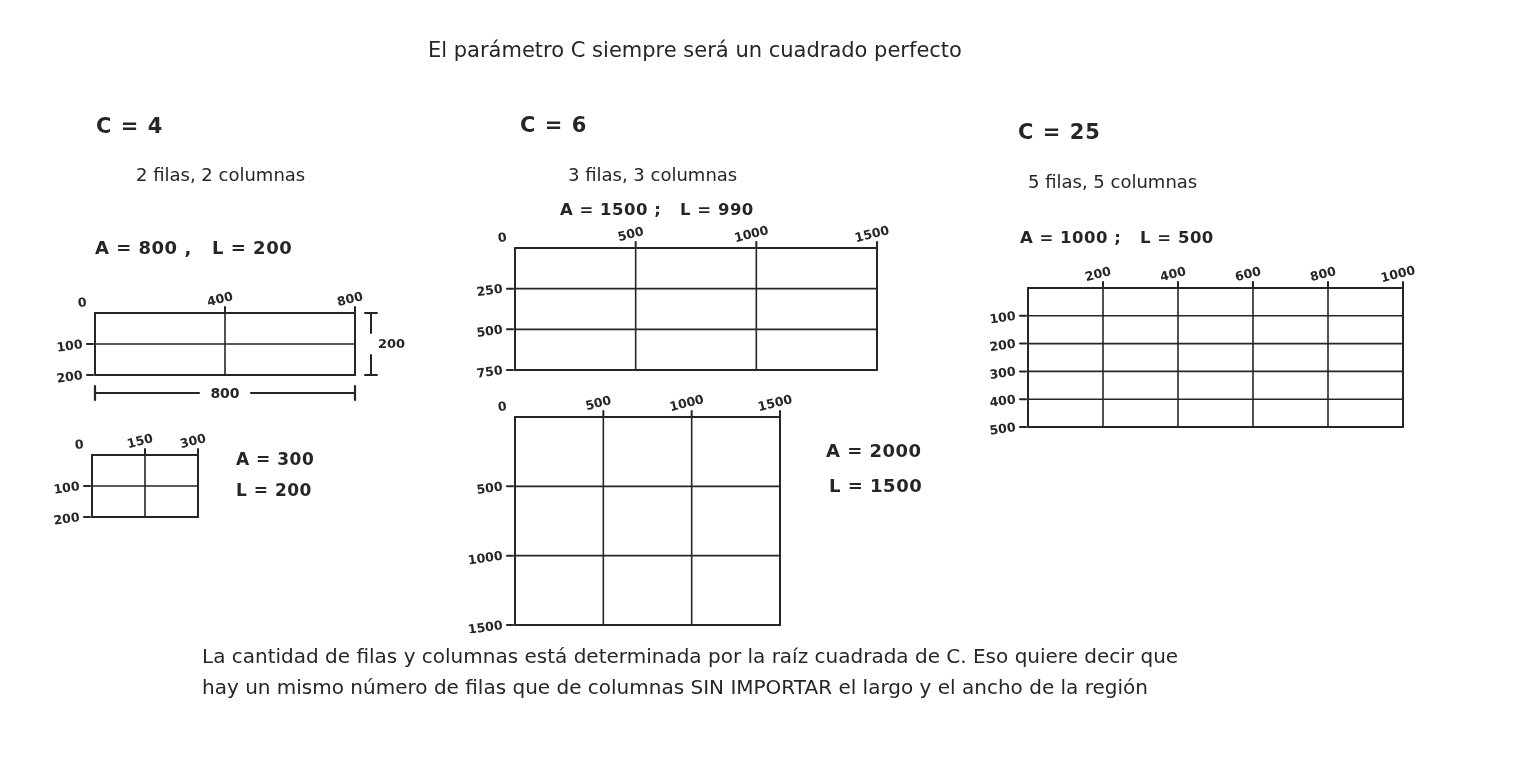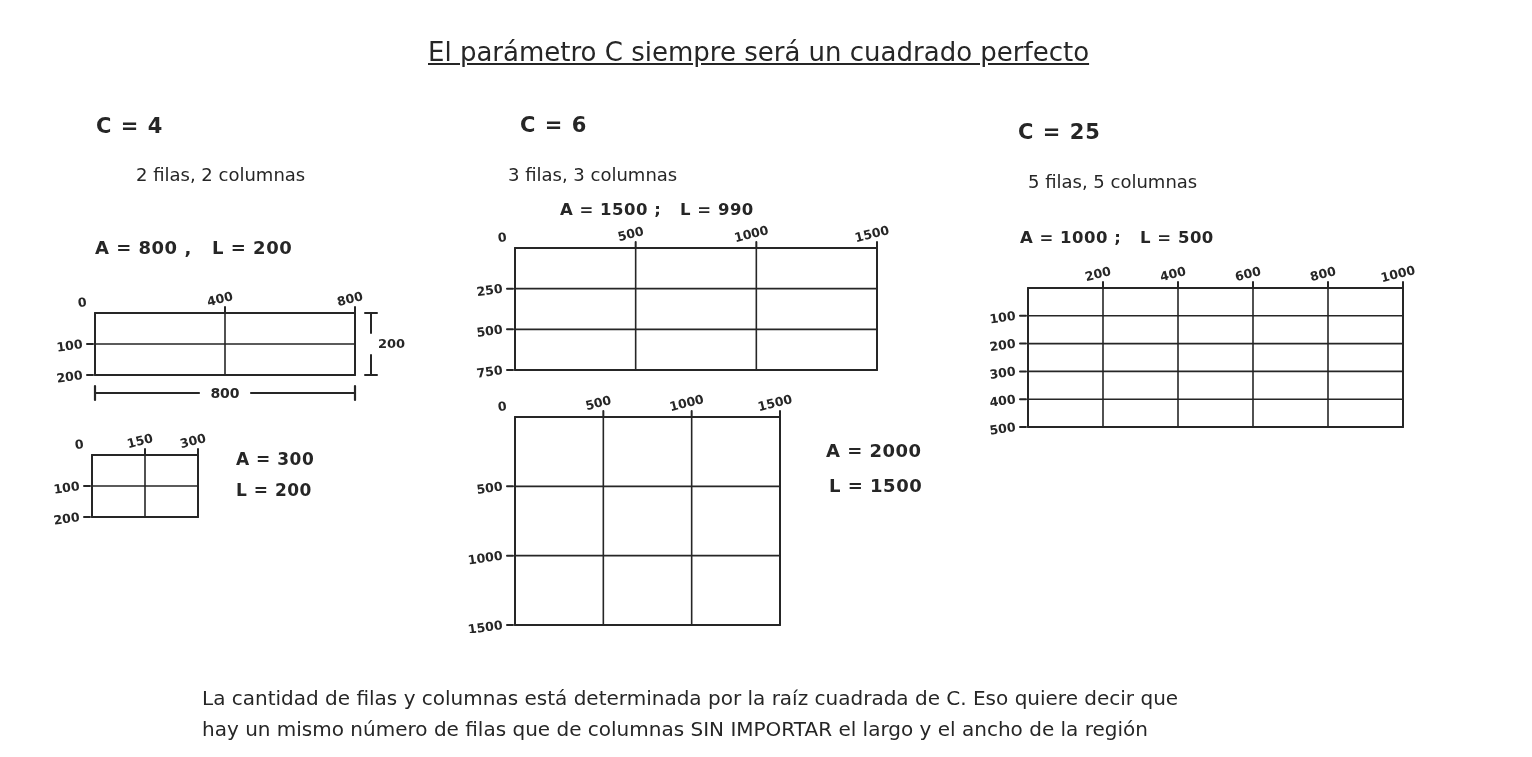--- a/index.html
+++ b/index.html
@@ -2,26 +2,26 @@
 <html><head>
 <meta charset="utf-8">
 <style>
   html,body{margin:0;padding:0;}
   body{
     width:1532px;height:757px;position:relative;overflow:hidden;
     background:#ffffff;color:#262626;
     font-family:"DejaVu Sans",sans-serif;
   }
   .txt{position:absolute;white-space:pre;line-height:1.15;}
-  .title{font-size:26px;text-decoration:underline;}
+  .title{font-size:21px;}
   .heading{font-size:21px;letter-spacing:1px;font-weight:bold;}
   .subtitle{font-size:18px;}
   .formula{font-size:17px;font-weight:bold;letter-spacing:0.5px;}
   .side{font-weight:bold;font-size:17px;letter-spacing:0.5px;}
-  .footer{font-size:20px;margin-top:42px;}
+  .footer{font-size:20px;}
   .grid-box{position:absolute;}
   .grid-box svg{position:absolute;left:0;top:0;}
 </style>
 </head>
 <body>
 
 <div>
 
   <div class="txt title" style="left:428px;top:38px">El parámetro C siempre será un cuadrado perfecto</div>
 
@@ -75,21 +75,21 @@
         <line x1="34" y1="61" x2="40" y2="61" stroke="#262626" stroke-width="2" stroke-linecap="round"></line>
         <text x="30" y="65" text-anchor="end" font-size="12.5" font-weight="bold" font-family="&quot;DejaVu Sans&quot;,sans-serif" fill="#262626" transform="rotate(-8 30 65)">100</text>
         <line x1="34" y1="92" x2="40" y2="92" stroke="#262626" stroke-width="2" stroke-linecap="round"></line>
         <text x="30" y="96" text-anchor="end" font-size="12.5" font-weight="bold" font-family="&quot;DejaVu Sans&quot;,sans-serif" fill="#262626" transform="rotate(-8 30 96)">200</text>
       </svg>
     </div>
   <div class="txt side" style="left:236px;top:450px">A = 300</div>
   <div class="txt side" style="left:236px;top:481px">L = 200</div>
 
   <div class="txt heading" style="left:520px;top:113px">C = 6</div>
-  <div class="txt subtitle" style="left:508px;top:165px">3 filas, 3 columnas</div>
+  <div class="txt subtitle" style="left:568px;top:165px">3 filas, 3 columnas</div>
   <div class="txt formula" style="left:560px;top:201px;font-size:16.5px">A = 1500 ;   L = 990</div>
 
   <div class="grid-box" style="left:460px;top:210px;width:450px;height:170px">
       <svg width="450" height="170">
         <line x1="55" y1="38" x2="417" y2="38" stroke="#262626" stroke-width="2" stroke-linecap="round"></line>
         <line x1="55" y1="78.66666666666666" x2="417" y2="78.66666666666666" stroke="#262626" stroke-width="1.6" stroke-linecap="round"></line>
         <line x1="55" y1="119.33333333333333" x2="417" y2="119.33333333333333" stroke="#262626" stroke-width="1.6" stroke-linecap="round"></line>
         <line x1="55" y1="160" x2="417" y2="160" stroke="#262626" stroke-width="2" stroke-linecap="round"></line>
         <line x1="55" y1="38" x2="55" y2="160" stroke="#262626" stroke-width="2" stroke-linecap="round"></line>
         <line x1="175.66666666666669" y1="38" x2="175.66666666666669" y2="160" stroke="#262626" stroke-width="1.6" stroke-linecap="round"></line>

